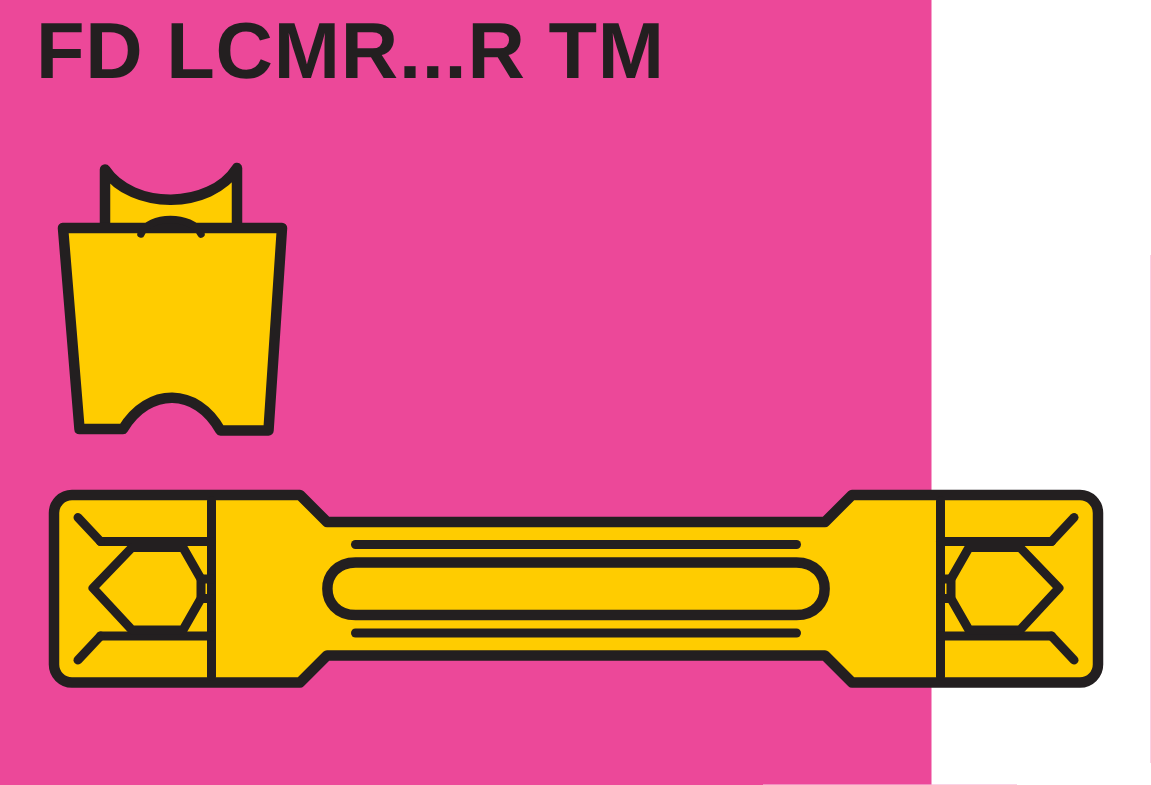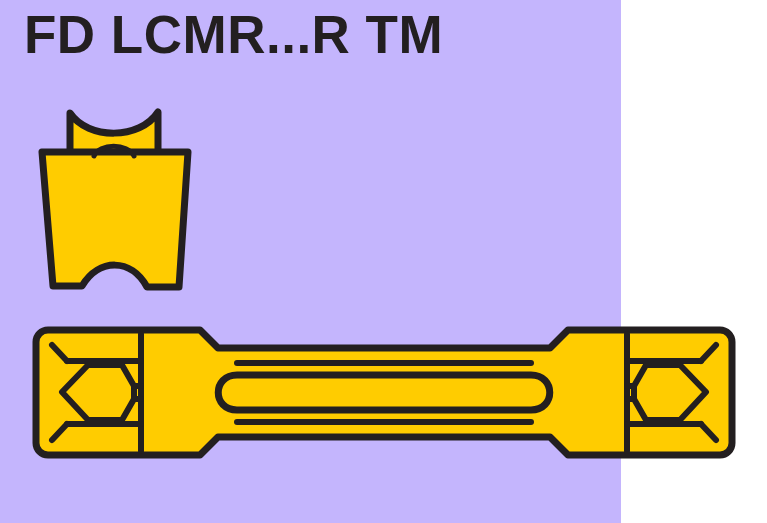--- a/index.html
+++ b/index.html
@@ -12,21 +12,21 @@
     width: 767px;
     height: 523px;
     font-family: "Liberation Sans", sans-serif;
     overflow: hidden;
     position: relative;
   }
   .page {
     position: relative;
     width: 621px;
     height: 523px;
-    background: #c4b5fd;
+    background: #ec4899;
   }
   .title {
     position: absolute;
     left: 24px;
     top: 6px;
     font-family: "Liberation Sans", sans-serif;
     font-weight: bold;
     font-size: 53px;
     line-height: 58px;
     letter-spacing: 0.5px;

